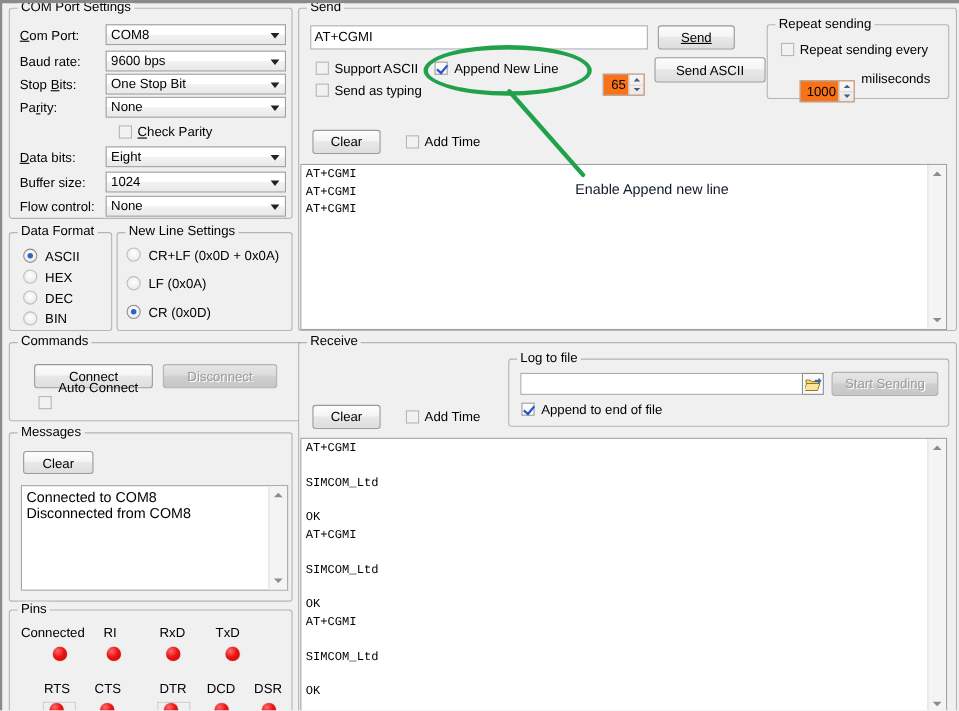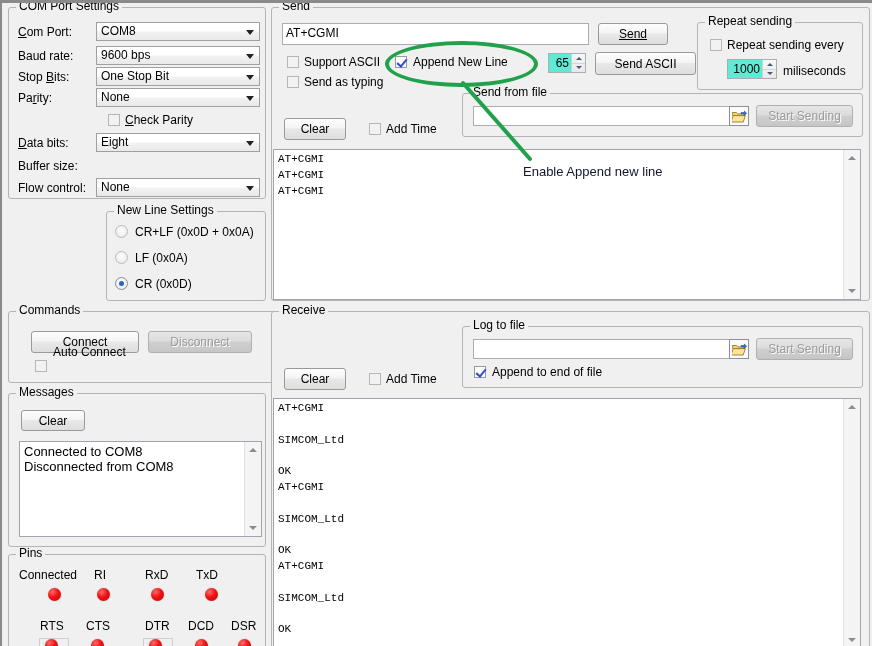--- a/index.html
+++ b/index.html
@@ -166,23 +166,23 @@
   }
   .sb .up { top: 0; } .sb .dn { bottom: 0; }
   .tri-u { width:0;height:0;border-left:4px solid transparent;border-right:4px solid transparent;border-bottom:4px solid #8c8c8c;}
   .tri-d { width:0;height:0;border-left:4px solid transparent;border-right:4px solid transparent;border-top:4px solid #8c8c8c;}
 
   
   .spin {
     position: absolute;
     box-sizing: border-box;
     border: 1px solid #abadb3;
-    background: #5eead4;
+    background: #f97316;
     height: 20px;
-    display: flex; align-items: center;
+    display: flex; align-items: center; margin-top: 14px;
   }
   .spin .val {
     flex: 1; text-align: right; padding-right: 2px;
     font-size: 12px; color: #000;
   }
   .spin .btns {
     width: 13px; height: 100%;
     border-left: 1px solid #cfcfcf;
     background: linear-gradient(to bottom,#f7f7f7,#e9e9e9);
     display: flex; flex-direction: column;
@@ -268,28 +268,43 @@
     <div class="cb" style="left:99px; top:106px;"></div>
     <div class="lbl" style="left:116px; top:105px;"><span class="und">C</span>heck Parity</div>
 
     <div class="lbl" style="left:9px; top:128px;"><span class="und">D</span>ata bits:</div>
     <div class="combo" style="left:87px; top:125px; width:164px;">
       <span>Eight</span>
       <span class="arrow"></span>
     </div>
 
     <div class="lbl" style="left:9px; top:151px;">Buffer size:</div>
+    <div class="combo" style="left:87px; top:148px; width:164px;">
+      <span>1024</span>
+      <span class="arrow"></span>
+    </div>
 
     <div class="lbl" style="left:9px; top:173px;">Flow control:</div>
     <div class="combo" style="left:87px; top:170px; width:164px;">
       <span>None</span>
       <span class="arrow"></span>
     </div>
   </div>
 
+  <div class="grp" style="left:6px; top:208px; width:94px; height:90px;">
+    <div class="cap">Data Format</div>
+    <div class="rb on" style="left:12px; top:14px;"></div>
+    <div class="lbl" style="left:32px; top:14px;">ASCII</div>
+    <div class="rb" style="left:12px; top:33px;"></div>
+    <div class="lbl" style="left:32px; top:33px;">HEX</div>
+    <div class="rb" style="left:12px; top:52px;"></div>
+    <div class="lbl" style="left:32px; top:52px;">DEC</div>
+    <div class="rb" style="left:12px; top:71px;"></div>
+    <div class="lbl" style="left:32px; top:71px;">BIN</div>
+  </div>
 
   <div class="grp" style="left:104px; top:208px; width:160px; height:90px;">
     <div class="cap">New Line Settings</div>
     <div class="rb" style="left:8px; top:13px;"></div>
     <div class="lbl" style="left:28px; top:13px;">CR+LF (0x0D + 0x0A)</div>
     <div class="rb" style="left:8px; top:39px;"></div>
     <div class="lbl" style="left:28px; top:39px;">LF (0x0A)</div>
     <div class="rb on" style="left:8px; top:65px;"></div>
     <div class="lbl" style="left:28px; top:65px;">CR (0x0D)</div>
   </div>
@@ -388,34 +403,20 @@
               <span class="tri-su"></span>
             </div>
           <div>
               <span class="tri-sd"></span>
             </div>
         </span>
       </div>
       <div class="lbl" style="left:85px; top:41px;">miliseconds</div>
     </div>
 
-    <div class="grp" style="left:190px; top:85px; width:401px; height:44px;">
-      <div class="cap">Send from file</div>
-      <div class="txt" style="left:10px; top:12px; width:266px; height:20px;">
-        <span></span>
-      </div>
-      <div class="folderbtn" style="left:266px; top:12px; width:20px; height:20px;">
-        <svg width="15" height="13" viewBox="0 0 15 13">
-          <path d="M0.5 2.5 h4 l1.2 1.4 h6.3 v2 h-11 z" fill="#f6d97a" stroke="#8a6a10" stroke-width="0.8"></path>
-          <path d="M1.2 5.6 h12.2 l-2.2 6.4 h-12.2 z" fill="#fbe49b" stroke="#8a6a10" stroke-width="0.8"></path>
-          <path d="M9 2.6 l3.4 0 0 -1.6 2.2 2.2 -2.2 2.2 0 -1.6 -3.4 0 z" fill="#2f6fd6" stroke="#1c4c9c" stroke-width="0.6"></path>
-        </svg>
-      </div>
-      <div class="btn disabled" style="left:293px; top:11px; width:97px; height:22px;">Start Sending</div>
-    </div>
 
     <div class="btn" style="left:12px; top:110px; width:62px; height:22px;">Clear</div>
     <div class="cb" style="left:97px; top:115px;"></div>
     <div class="lbl" style="left:114px; top:114px;">Add Time</div>
 
     <div class="area" style="left:1px; top:141px; width:588px; height:151px;">
       <div class="inner">AT+CGMI
 AT+CGMI
 AT+CGMI</div>
       <div class="sb">

